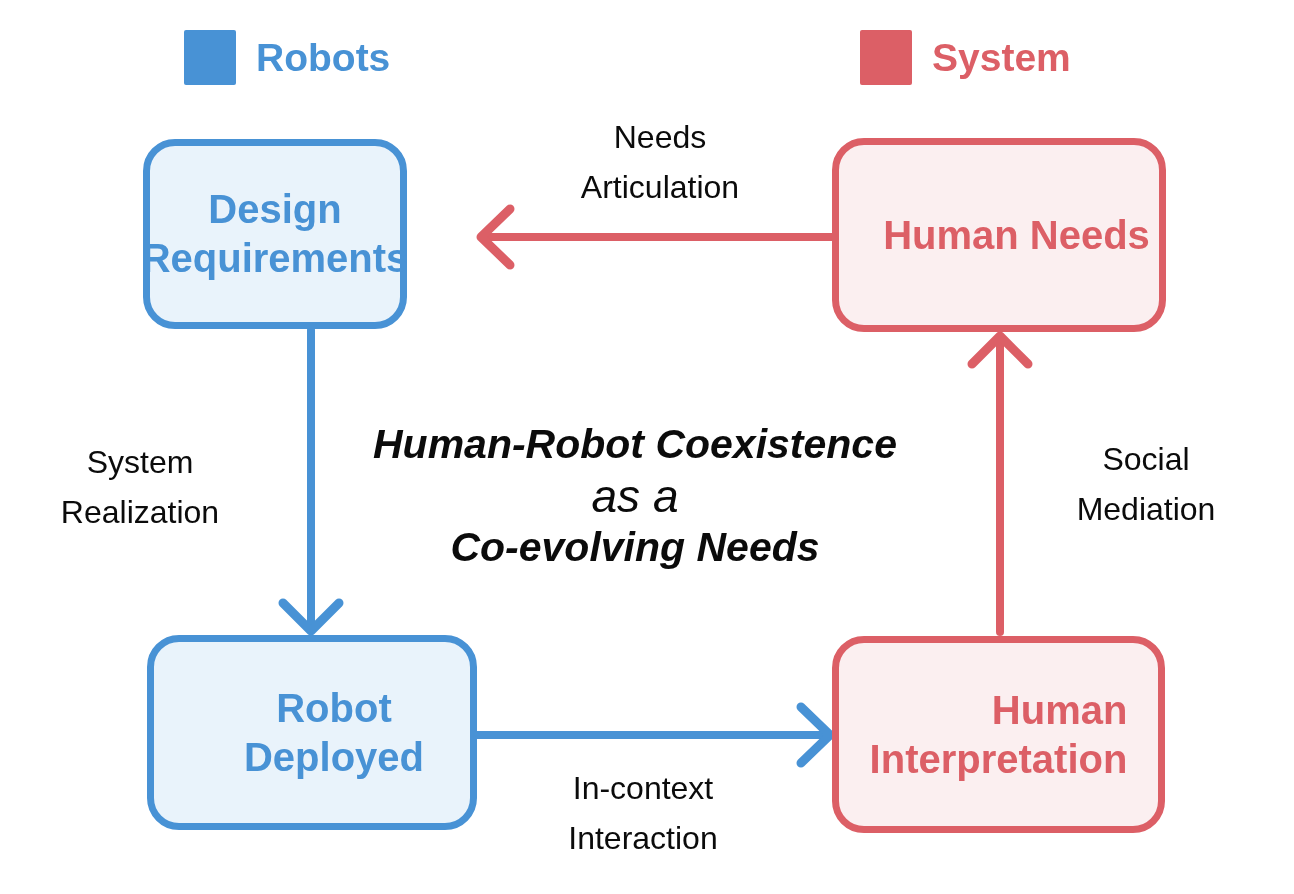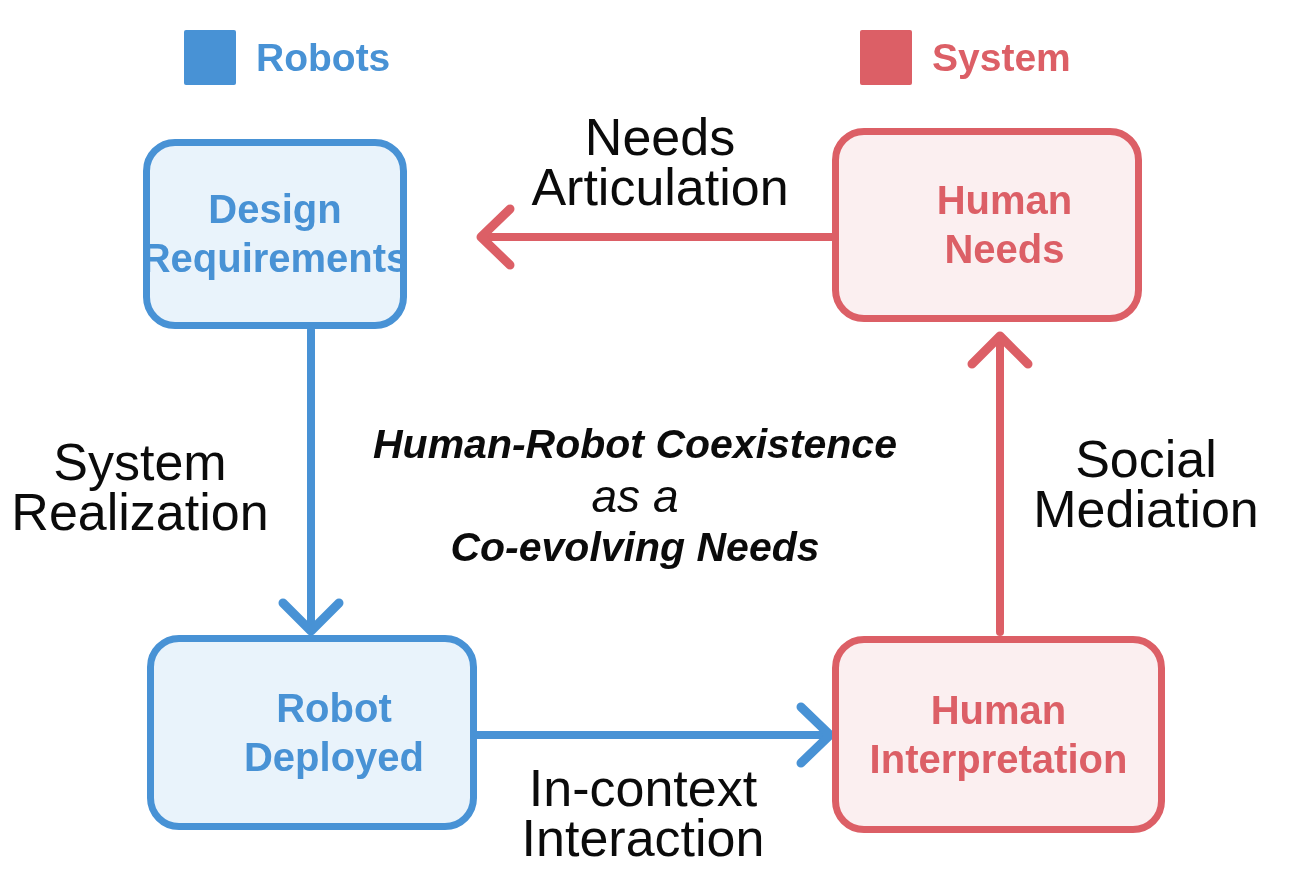--- a/index.html
+++ b/index.html
@@ -34,26 +34,26 @@
   .legend-robots .legend-label{color:var(--blue);}
   .legend-humans .legend-label{color:var(--red);}
 
   
   .node{position:absolute;display:flex;align-items:center;justify-content:center;
         text-align:center;border-radius:32px;font-weight:bold;font-size:40px;
         line-height:1.22;white-space:pre-line;}
   .node-blue{background:var(--blue-fill);border:7px solid var(--blue);color:var(--blue);}
   .node-red{background:var(--red-fill);border:7px solid var(--red);color:var(--red);}
   .node-design{left:143px;top:139px;width:264px;height:190px;}
-  .node-needs{left:832px;top:128px;width:310px;height:194px;padding-left:35px;}
+  .node-needs{left:832px;top:138px;width:334px;height:194px;padding-left:35px;}
   .node-robot{left:147px;top:635px;width:330px;height:195px;padding-left:44px;}
-  .node-interp{left:832px;top:636px;width:333px;height:197px;}
+  .node-interp{left:832px;top:636px;width:333px;height:197px;text-align:right;}
 
   
-  .edge-label{position:absolute;text-align:center;font-size:52px;line-height:50px;
+  .edge-label{position:absolute;text-align:center;font-size:32px;line-height:50px;
               color:var(--ink);white-space:pre-line;}
   .lbl-needs-articulation{left:480px;top:112px;width:360px;}
   .lbl-system-realization{left:0px;top:437px;width:280px;}
   .lbl-social-mediation{left:1006px;top:434px;width:280px;}
   .lbl-in-context{left:463px;top:763px;width:360px;}
 
   
   .center-title{position:absolute;left:315px;top:418px;width:640px;text-align:center;font-style:italic;}
   .title-line-bold{font-size:41px;font-weight:bold;line-height:53px;}
   .title-line-reg{font-size:46px;font-weight:normal;line-height:50px;}

